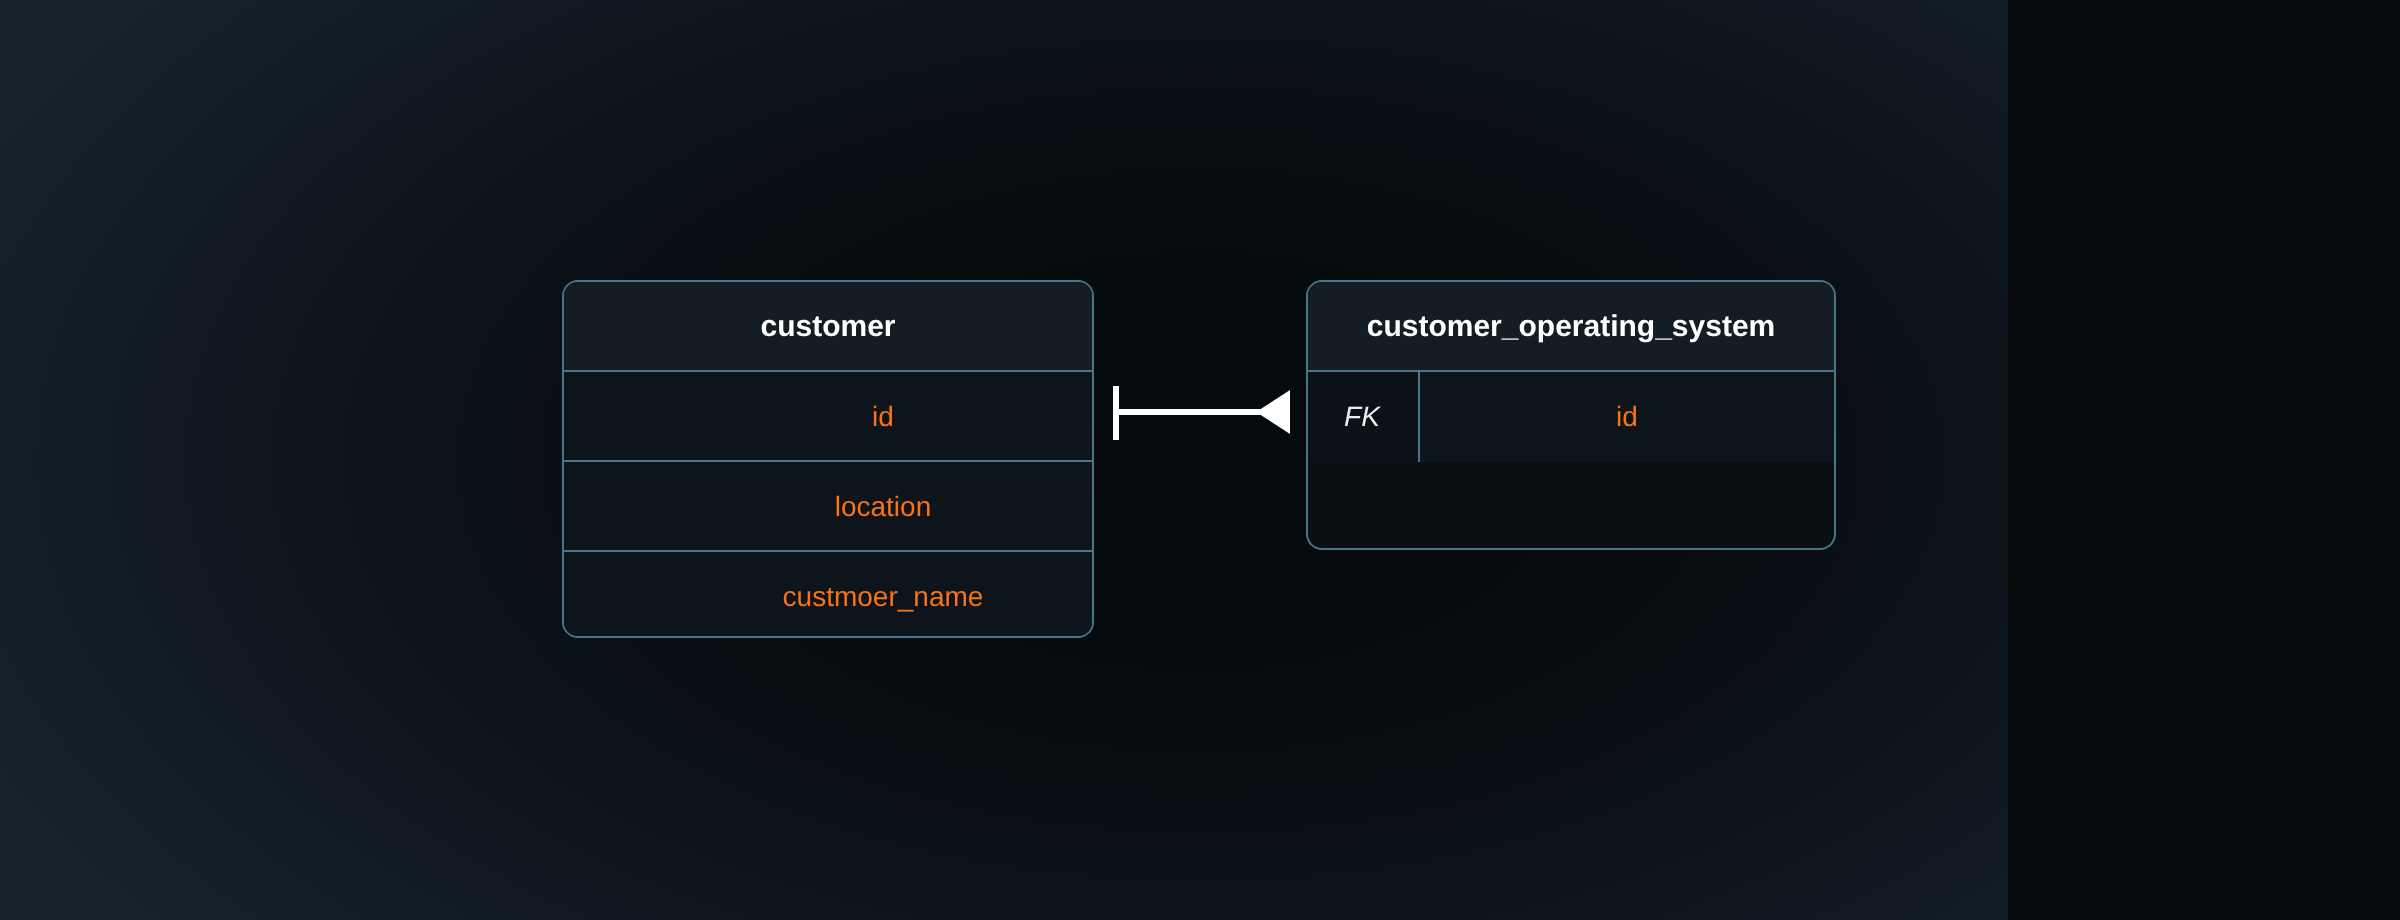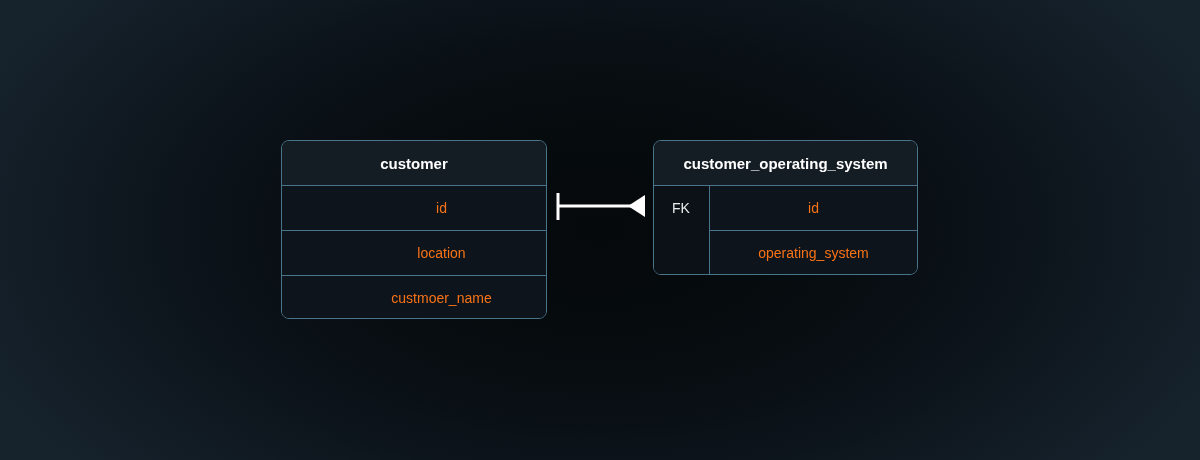--- a/index.html
+++ b/index.html
@@ -10,21 +10,21 @@
   }
   body {
     width: 1200px;
     height: 460px;
     overflow: hidden;
     font-family: "Liberation Sans", sans-serif;
   }
 
   #canvas {
     position: relative;
-    width: 1200px;
+    width: 1004px;
     height: 460px;
     background:
       radial-gradient(ellipse 760px 430px at 600px 230px,
         #05090b 0%,
         #060b0e 24%,
         #090f14 42%,
         #0d151c 58%,
         #121c25 74%,
         #16222c 88%,
         #17242e 100%);
@@ -131,31 +131,28 @@
         <span>custmoer_name</span>
       </div>
     </div>
   </div>
 
   <div class="entity" style="left:653px; top:140px; width:265px; height:135px;">
 
     <div class="entity-title">customer_operating_system</div>
 
     <div class="entity-body">
-      <div class="key-col" style="width:56px;">
+      <div class="key-col" style="width:56px;font-style:italic;">
         <div class="key-label">FK</div>
       </div>
 
       <div class="field-row" style="padding-left:56px;">
         <span>id</span>
       </div>
 
-      <div class="field-row" style="padding-left:56px;">
-        <span>operating_system</span>
-      </div>
     </div>
   </div>
 
   <svg id="connector" width="1200" height="460">
 
     <line x1="557" y1="206" x2="644" y2="206" stroke="#ffffff" stroke-width="3"></line>
 
     <line x1="558" y1="193" x2="558" y2="220" stroke="#ffffff" stroke-width="3"></line>
 
     <polygon points="628,206 645,195 645,217" fill="#ffffff"></polygon>

